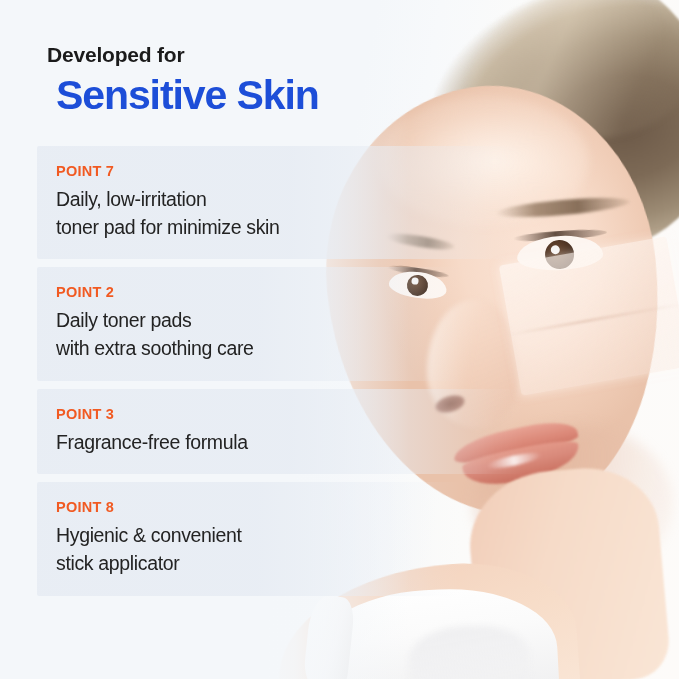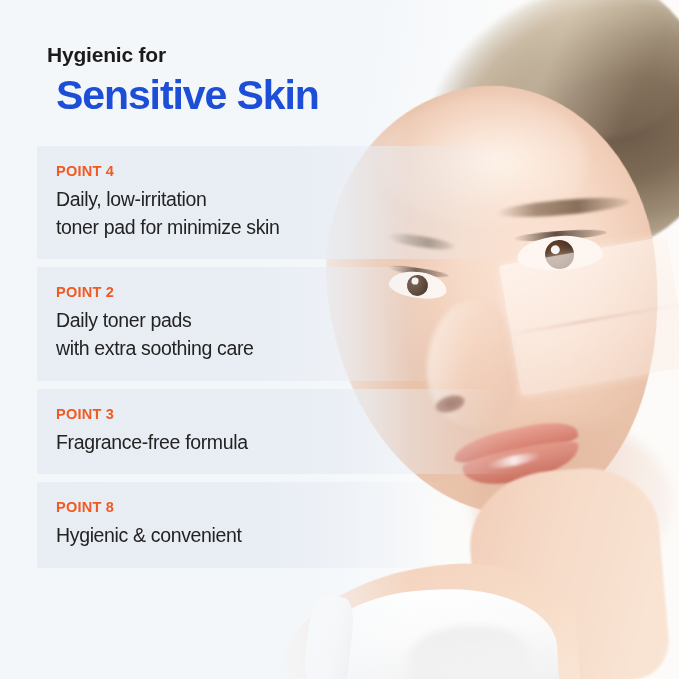--- a/index.html
+++ b/index.html
@@ -375,43 +375,44 @@
     <div class="shoulder"></div>
     <div class="top-garment"></div>
     <div class="strap"></div>
     <div class="garment-fold"></div>
     <div class="photo-feather"></div>
   </div>
 
   <div class="content">
 
     <div class="headline">
-      <p class="headline-kicker">Hygienic for</p>
+      <p class="headline-kicker">Developed for</p>
       <p class="headline-main">Sensitive Skin</p>
     </div>
 
     <div class="cards">
 
       <div class="card card-wide">
-        <p class="point-label">POINT 4</p>
+        <p class="point-label">POINT 7</p>
         <p class="point-line">Daily, low-irritation</p>
         <p class="point-line">toner pad for minimize skin</p>
       </div>
 
       <div class="card card-narrow">
         <p class="point-label">POINT 2</p>
         <p class="point-line">Daily toner pads</p>
         <p class="point-line">with extra soothing care</p>
       </div>
 
       <div class="card card-wide">
         <p class="point-label">POINT 3</p>
         <p class="point-line">Fragrance-free formula</p>
       </div>
 
       <div class="card card-narrow">
         <p class="point-label">POINT 8</p>
         <p class="point-line">Hygienic &amp; convenient</p>
+        <p class="point-line">stick applicator</p>
       </div>
 
     </div>
   </div>
 </div>
 
 </body></html>

